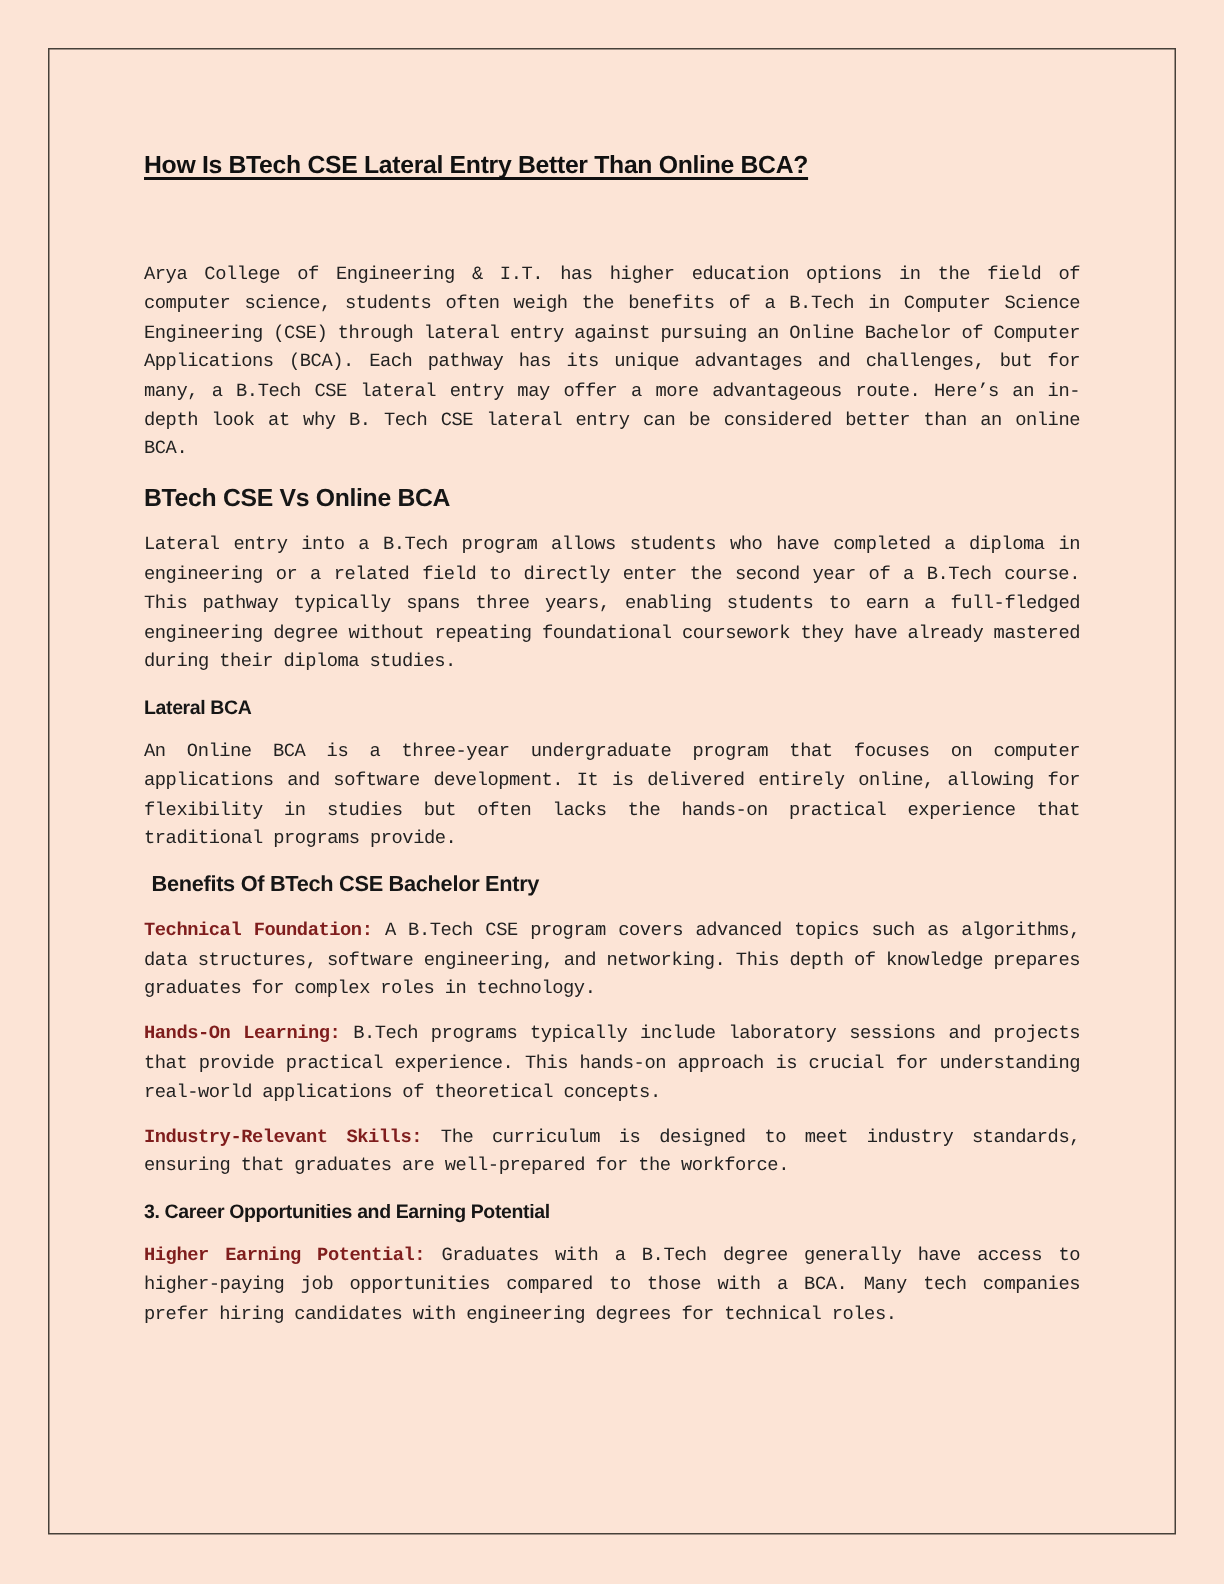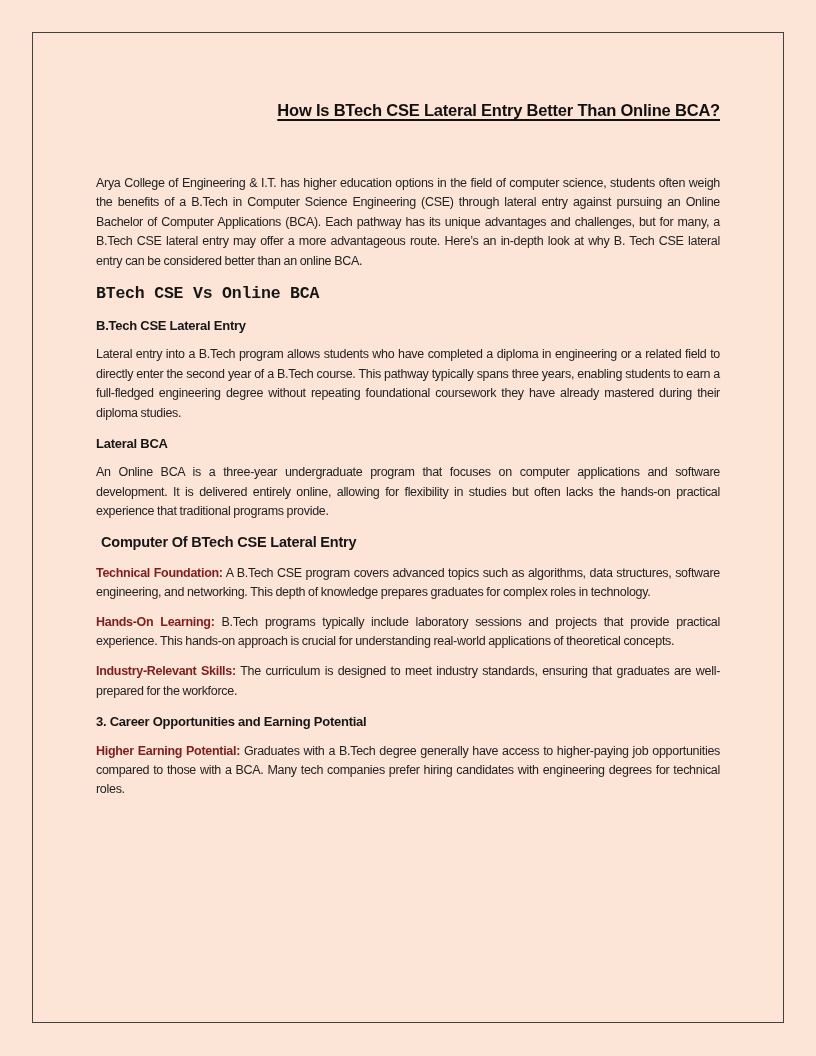--- a/index.html
+++ b/index.html
@@ -28,36 +28,35 @@
   .content {
     position: absolute;
     left: 96px;
     top: 96px;
     width: 624px;
   }
   .doc-title {
     font-size: 16.5px;
     font-weight: 700;
     line-height: 24px;
-    text-align: right;
+    text-align: left;
     margin: 2px 0 52px 0;
     letter-spacing: -0.2px;
     text-decoration: underline;
     text-decoration-thickness: 1.5px;
     text-underline-offset: 3px;
     color: #111111;
   }
   .h-major {
     font-size: 16.5px;
     font-weight: 700;
     line-height: 24px;
     margin: 0 0 10px 0;
     letter-spacing: -0.2px;
     color: #161616;
-    font-family: Liberation Mono, monospace;
   }
   .h-benefits {
     font-size: 14.5px;
     font-weight: 700;
     line-height: 21px;
     margin: 0 0 10.5px 0;
     padding-left: 5px;
     letter-spacing: -0.2px;
     color: #161616;
   }
@@ -70,46 +69,46 @@
     color: #161616;
   }
   .para {
     font-size: 12.5px;
     line-height: 19.4px;
     margin: 0 0 10.5px 0;
     text-align: justify;
     letter-spacing: -0.3px;
     word-spacing: -0.3px;
     color: #222222;
+    font-family: Liberation Mono, monospace;
   }
   .para strong {
     font-weight: 700;
     color: #7f1d1d;
   }
 </style>
 </head>
 <body>
 
 <div class="page-border"></div>
 
 <main class="content">
 
   <h1 class="doc-title">How Is BTech CSE Lateral Entry Better Than Online BCA?</h1>
 
   <p class="para">Arya College of Engineering &amp; I.T. has higher education options in the field of computer science, students often weigh the benefits of a B.Tech in Computer Science Engineering (CSE) through lateral entry against pursuing an Online Bachelor of Computer Applications (BCA). Each pathway has its unique advantages and challenges, but for many, a B.Tech CSE lateral entry may offer a more advantageous route. Here’s an in-depth look at why B. Tech CSE lateral entry can be considered better than an online BCA.</p>
 
   <h2 class="h-major">BTech CSE Vs Online BCA</h2>
 
-  <h3 class="h-sub">B.Tech CSE Lateral Entry</h3>
   <p class="para">Lateral entry into a B.Tech program allows students who have completed a diploma in engineering or a related field to directly enter the second year of a B.Tech course. This pathway typically spans three years, enabling students to earn a full-fledged engineering degree without repeating foundational coursework they have already mastered during their diploma studies.</p>
 
   <h3 class="h-sub">Lateral BCA</h3>
   <p class="para">An Online BCA is a three-year undergraduate program that focuses on computer applications and software development. It is delivered entirely online, allowing for flexibility in studies but often lacks the hands-on practical experience that traditional programs provide.</p>
 
-  <h2 class="h-benefits">Computer Of BTech CSE Lateral Entry</h2>
+  <h2 class="h-benefits">Benefits Of BTech CSE Bachelor Entry</h2>
 
   <p class="para"><strong>Technical Foundation:</strong><span> A B.Tech CSE program covers advanced topics such as algorithms, data structures, software engineering, and networking. This depth of knowledge prepares graduates for complex roles in technology.</span></p>
 
   <p class="para"><strong>Hands-On Learning:</strong><span> B.Tech programs typically include laboratory sessions and projects that provide practical experience. This hands-on approach is crucial for understanding real-world applications of theoretical concepts.</span></p>
   <p class="para"><strong>Industry-Relevant Skills:</strong><span> The curriculum is designed to meet industry standards, ensuring that graduates are well-prepared for the workforce.</span></p>
 
   <h3 class="h-sub">3. Career Opportunities and Earning Potential</h3>
   <p class="para"><strong>Higher Earning Potential:</strong><span> Graduates with a B.Tech degree generally have access to higher-paying job opportunities compared to those with a BCA. Many tech companies prefer hiring candidates with engineering degrees for technical roles.</span></p>
 
 </main>

